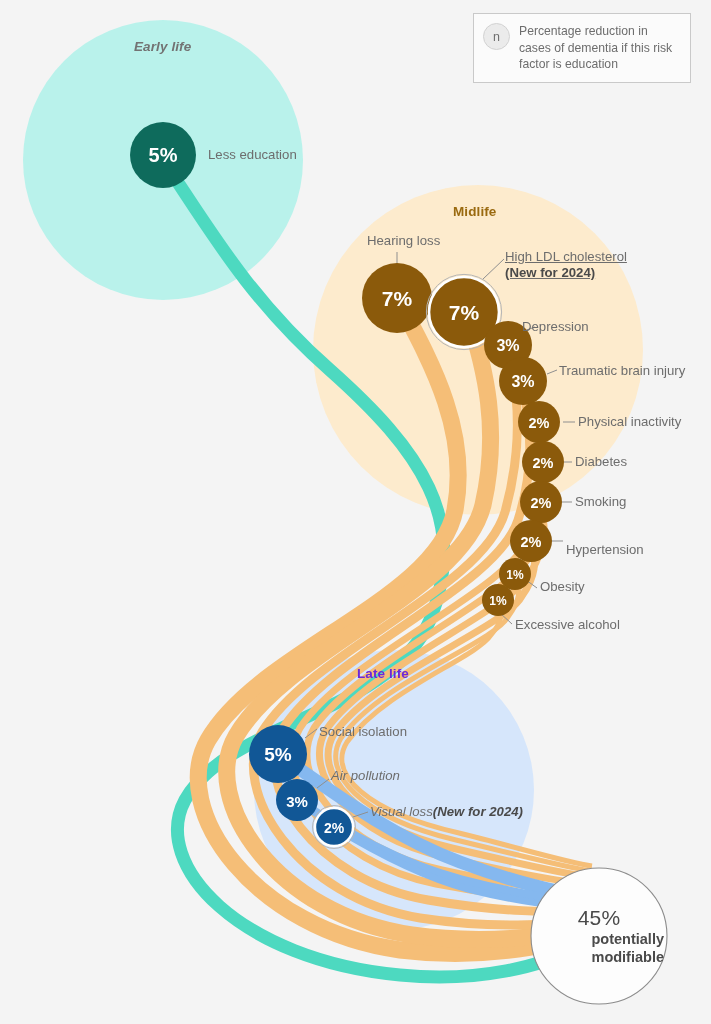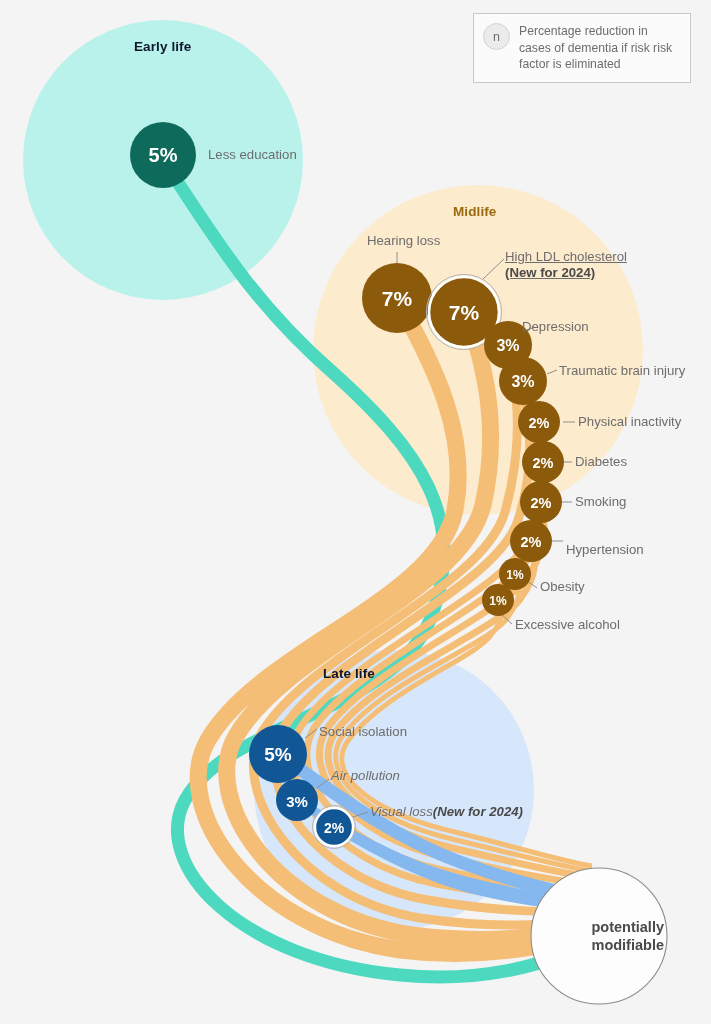--- a/index.html
+++ b/index.html
@@ -25,23 +25,23 @@
     height: 1024px;
   }
   .lifestage-title {
     position: absolute;
     font-weight: bold;
     font-size: 13.5px;
     letter-spacing: .1px;
     white-space: nowrap;
     pointer-events: none;
   }
-  #title-early  { left: 134px; top: 39px;  color: #0f172a; }
+  #title-early  { left: 134px; top: 39px;  color: #737373; font-style: italic; }
   #title-mid    { left: 453px; top: 204px; color: #9a6a10; }
-  #title-late   { left: 323px; top: 666px; color: #0f172a; }
+  #title-late   { left: 357px; top: 666px; color: #6d28d9; }
 
   .node-label {
     position: absolute;
     font-size: 13.2px;
     color: #6d6d6d;
     white-space: nowrap;
     pointer-events: none;
     line-height: 16px;
   }
   .node-label b {
@@ -260,24 +260,25 @@
   <div class="node-label" style="left:540px; top:579px;">Obesity</div>
   <div class="node-label" style="left:515px; top:617px;">Excessive alcohol</div>
   <div class="node-label" style="left:319px; top:724px;">Social isolation</div>
   <div class="node-label" style="left:331px; top:768px;font-style:italic;">Air pollution</div>
 
   <div class="node-label" style="left:370px; top:804px;font-style:italic;">
     <span>Visual loss</span><b>(New for 2024)</b>
   </div>
 
   <div id="outcome-text">
+    <div id="outcome-pct">45%</div>
     <div id="outcome-sub">
       <span>potentially</span><br>
       <span>modifiable</span>
     </div>
   </div>
 
   <div id="legend">
     <div id="legend-bubble">n</div>
-    <div id="legend-text">Percentage reduction in cases of dementia if risk risk factor is eliminated</div>
+    <div id="legend-text">Percentage reduction in cases of dementia if this risk factor is education</div>
   </div>
 
 </div>
 
 </body></html>

